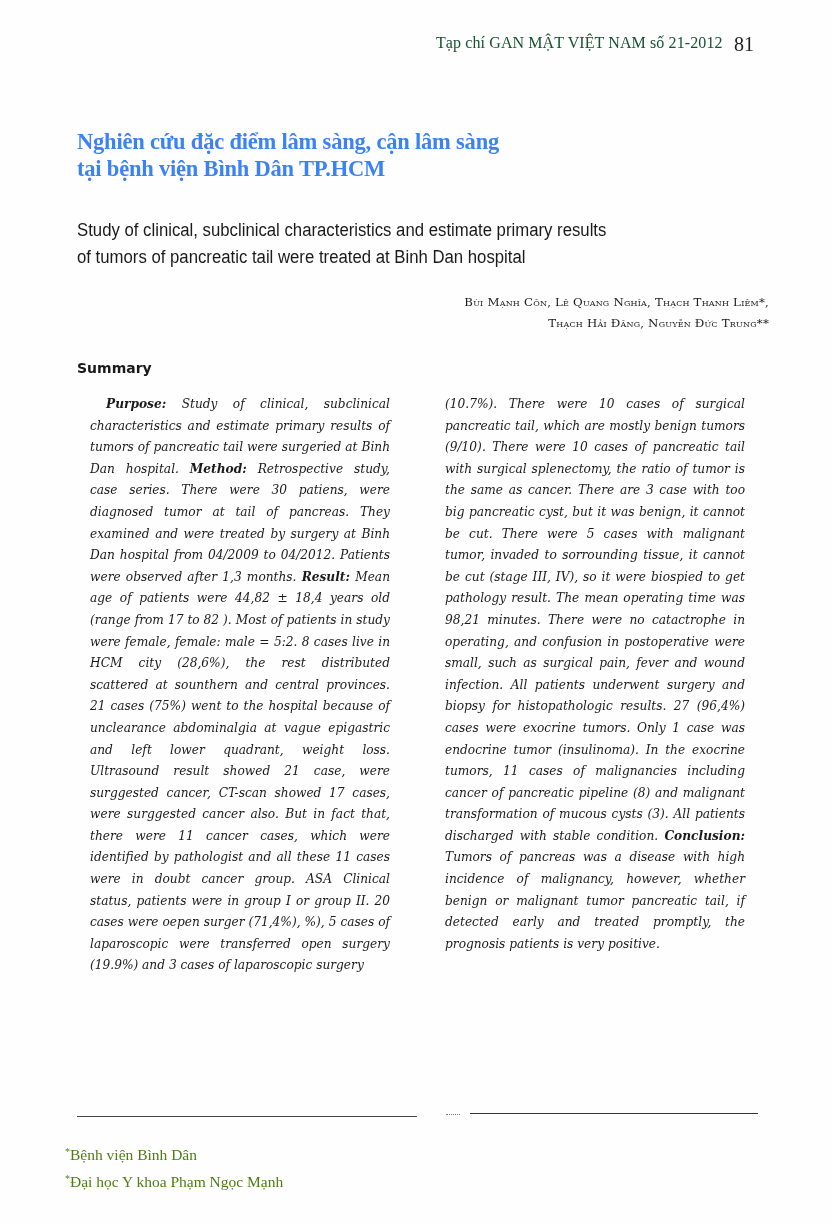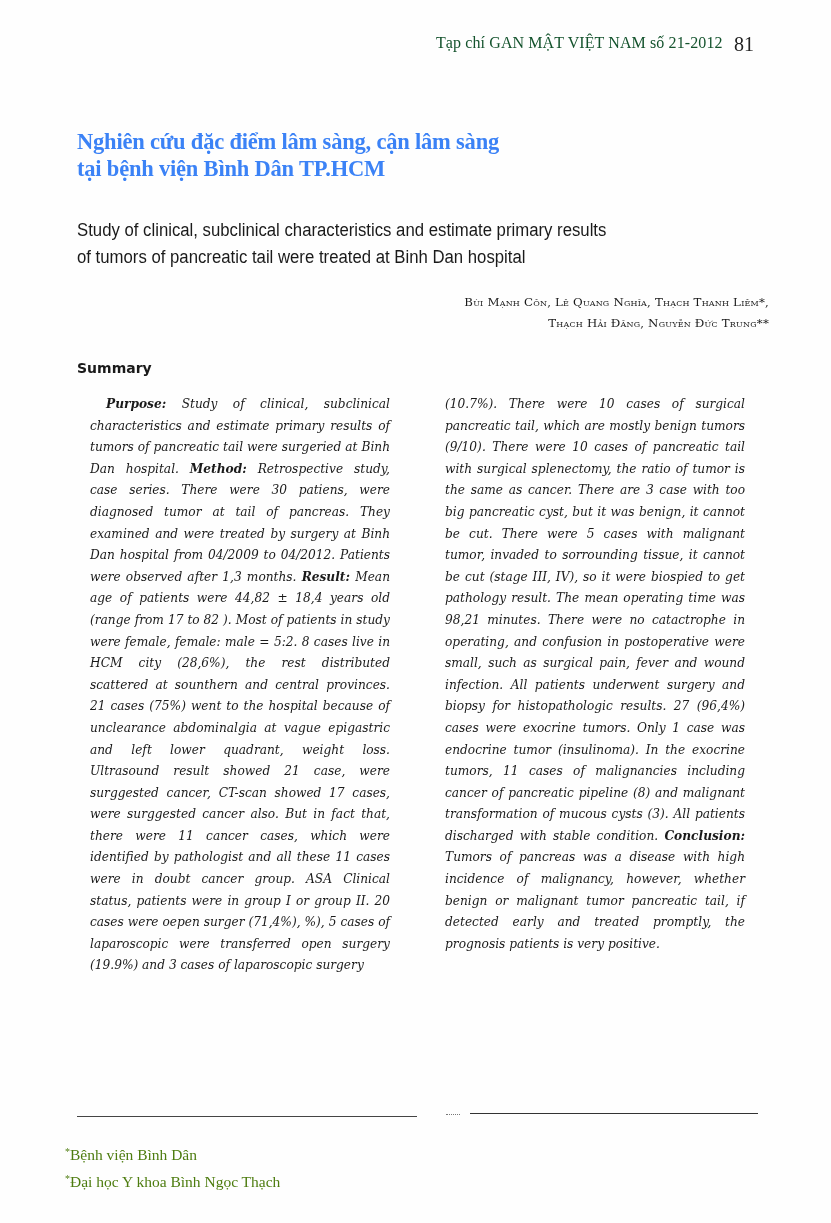--- a/index.html
+++ b/index.html
@@ -64,16 +64,16 @@
   <div class="col col-right">
     <p><span>(10.7%). There were 10 cases of surgical pancreatic tail, which are mostly benign tumors (9/10). There were 10 cases of pancreatic tail with surgical splenectomy, the ratio of tumor is the same as cancer. There are 3 case with too big pancreatic cyst, but it was benign, it cannot be cut. There were 5 cases with malignant tumor, invaded to sorrounding tissue, it cannot be cut (stage III, IV), so it were biospied to get pathology result. The mean operating time was 98,21 minutes. There were no catactrophe in operating, and confusion in postoperative were small, such as surgical pain, fever and wound infection. All patients underwent surgery and biopsy for histopathologic results. 27 (96,4%) cases were exocrine tumors. Only 1 case was endocrine tumor (insulinoma). In the exocrine tumors, 11 cases of malignancies including cancer of pancreatic pipeline (8) and malignant transformation of mucous cysts (3). All patients discharged with stable condition. </span><span class="lead">Conclusion:</span><span> Tumors of pancreas was a disease with high incidence of malignancy, however, whether benign or malignant tumor pancreatic tail, if detected early and treated promptly, the prognosis patients is very positive.</span></p>
   </div>
 
   <div class="footnote-rule-left"></div>
   <div class="footnote-rule-dots"></div>
   <div class="footnote-rule-right"></div>
 
   <div class="footnotes">
     <div><sup>*</sup><span>Bệnh viện Bình Dân</span></div>
-    <div><sup>*</sup><span>Đại học Y khoa Bình Ngọc Thạch</span></div>
+    <div><sup>*</sup><span>Đại học Y khoa Phạm Ngọc Mạnh</span></div>
   </div>
 
 </div>
 
 </body></html>

